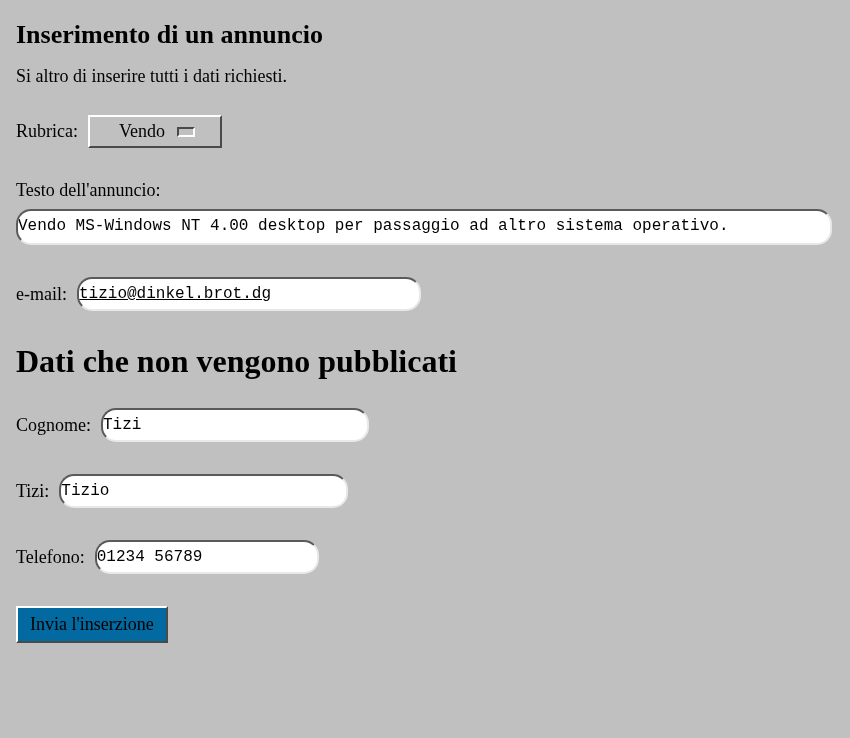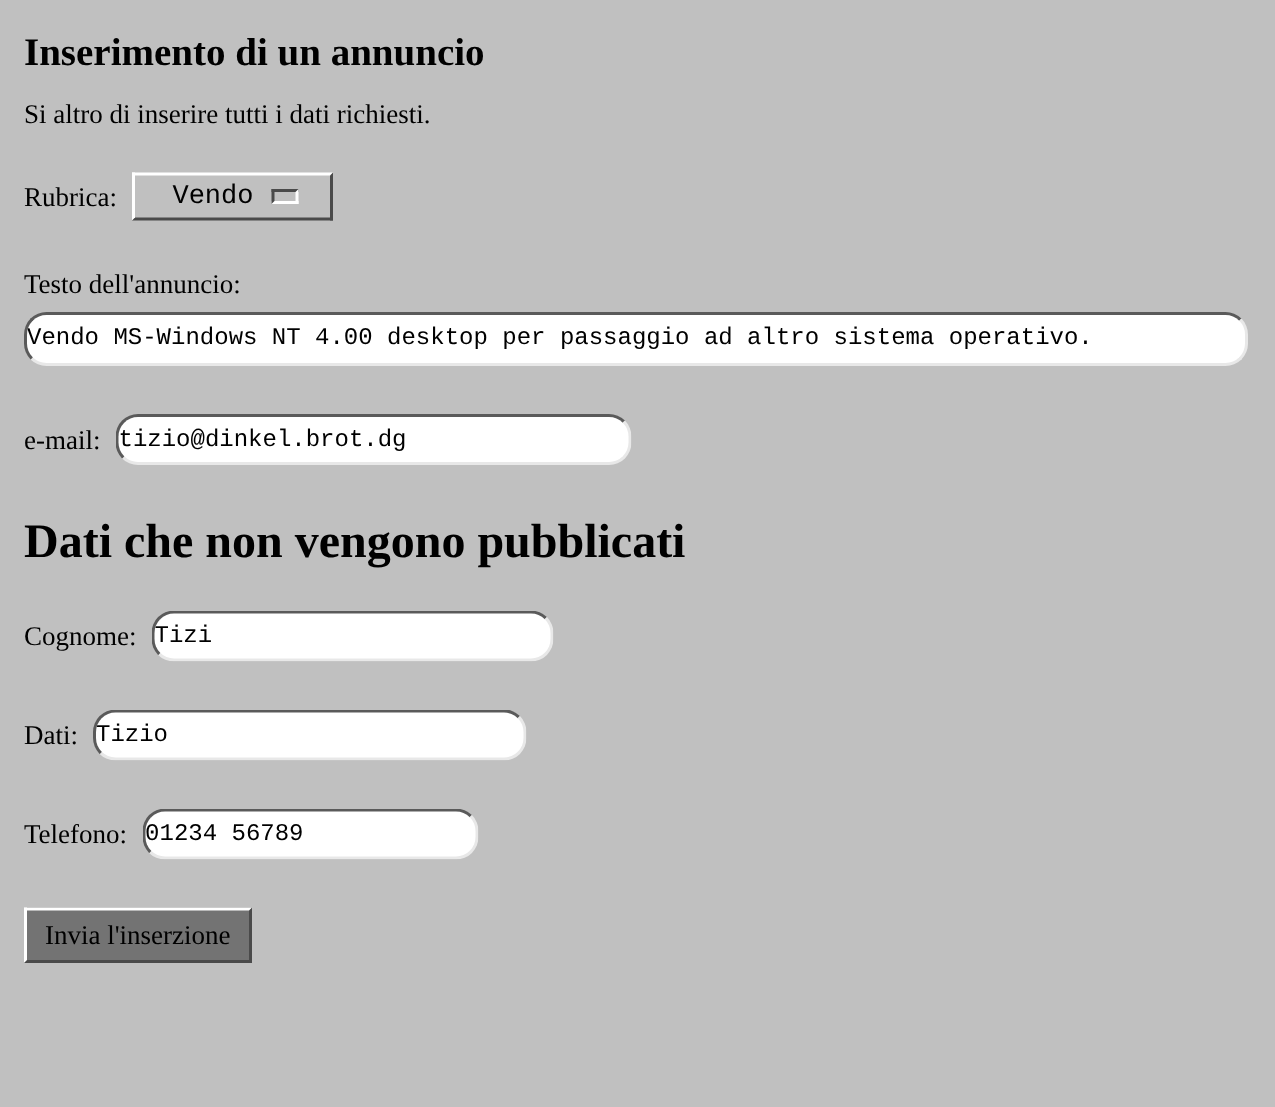--- a/index.html
+++ b/index.html
@@ -35,21 +35,21 @@
       display: inline-flex;
       align-items: center;
       justify-content: center;
       gap: 12px;
       background: #c0c0c0;
       border-top: 2px solid #ffffff;
       border-left: 2px solid #ffffff;
       border-right: 2px solid #4a4a4a;
       border-bottom: 2px solid #4a4a4a;
       padding: 4px 14px 4px 18px;
-      font-family: Liberation Mono, monospace;
+      font-family: Liberation Serif, serif;
       font-size: 18px;
       min-width: 134px;
       cursor: pointer;
     }
     .select-arrow {
       display: inline-block;
       width: 18px;
       height: 10px;
       background: #c0c0c0;
       border-top: 2px solid #4a4a4a;
@@ -70,31 +70,31 @@
       border-radius: 15px;
     }
     .text-area {
       display: block;
       width: 816px;
       height: 36px;
       resize: none;
       overflow: hidden;
       white-space: nowrap;
     }
-    .email-input { width: 344px; }
+    .email-input { width: 344px; text-decoration: underline; }
     .cognome-input { width: 268px; }
     .nome-input { width: 289px; }
     .telefono-input { width: 224px; }
     .section-heading {
       font-size: 32px;
       font-weight: bold;
       margin: 10px 0 28px 0;
     }
     .submit-btn {
-      background: #737373;
+      background: #0369a1;
       border-top: 2px solid #ffffff;
       border-left: 2px solid #ffffff;
       border-right: 2px solid #4a4a4a;
       border-bottom: 2px solid #4a4a4a;
       font-family: "Times New Roman", Times, serif;
       font-size: 18px;
       padding: 6px 12px;
       cursor: pointer;
     }
     .block-label {
@@ -133,21 +133,21 @@
 </div>
 
 <h2 class="section-heading">Dati che non vengono pubblicati</h2>
 
 <div class="row">
   <span class="field-label">Cognome:</span>
   <input type="text" class="text-input cognome-input" value="Tizi" style="">
 </div>
 
 <div class="row">
-  <span class="field-label">Dati:</span>
+  <span class="field-label">Tizi:</span>
   <input type="text" class="text-input nome-input" value="Tizio" style="">
 </div>
 
 <div class="row">
   <span class="field-label">Telefono:</span>
   <input type="text" class="text-input telefono-input" value="01234 56789" style="">
 </div>
 
 <button class="submit-btn">Invia l'inserzione</button>
 

